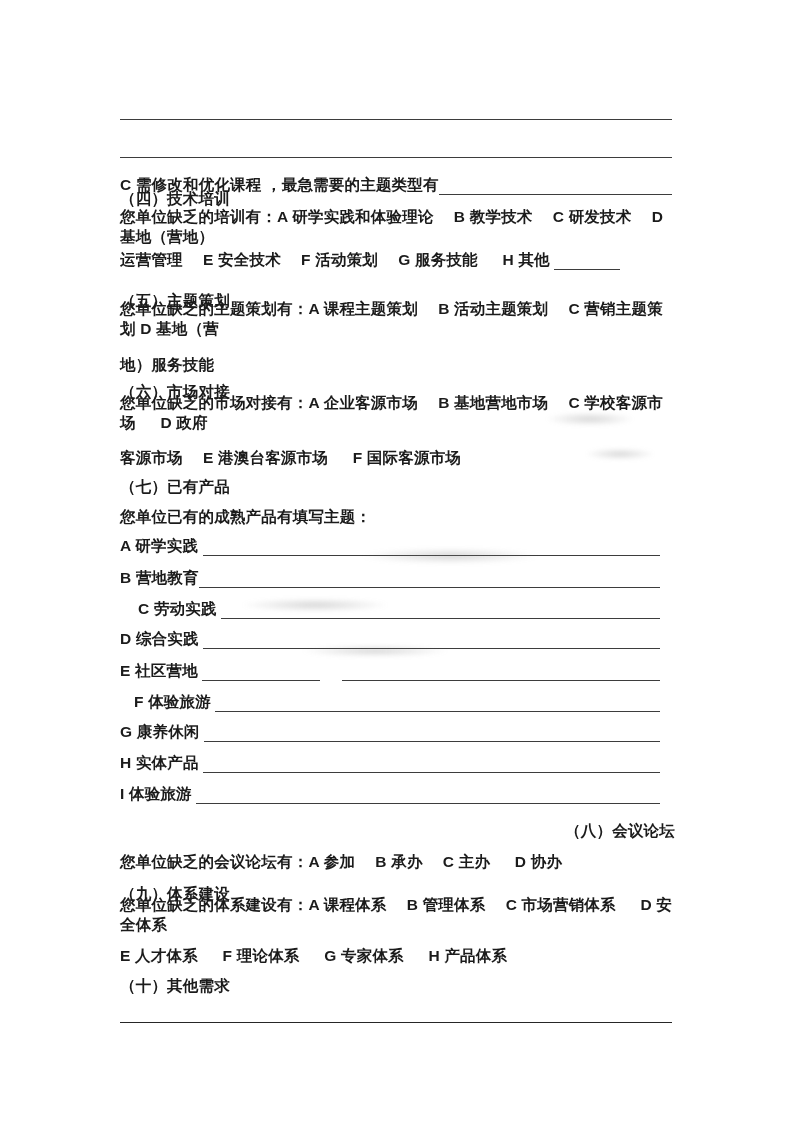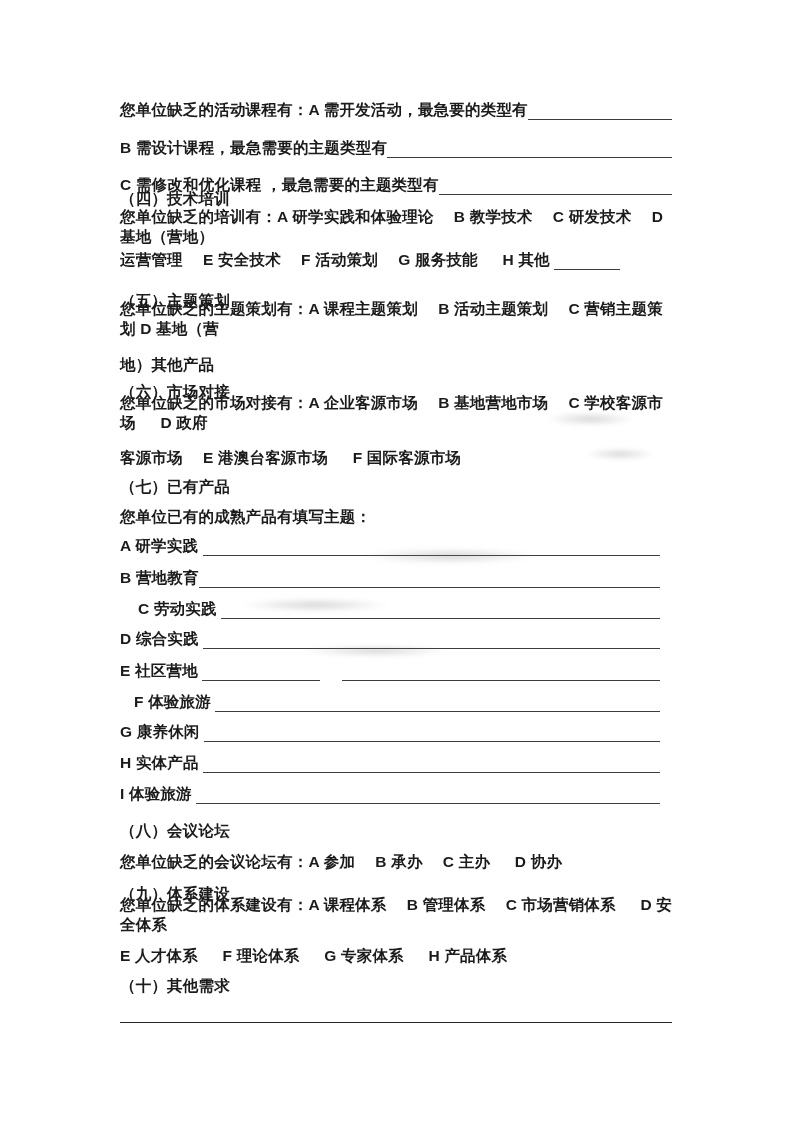--- a/index.html
+++ b/index.html
@@ -27,44 +27,44 @@
     position:absolute;pointer-events:none;
     background:radial-gradient(ellipse at center, rgba(125,125,125,0.30), rgba(125,125,125,0) 70%);
     filter:blur(2px);
   }
 </style>
 </head>
 <body>
 
 <div class="page">
   <div id="lines-root">
-      <div class="line fill" style="top: 100px; right: 121px;"><span class="txt">您单位缺乏的活动课程有：A 需开发活动，最急要的类型有</span><span class="fill-seg"></span></div>
-      <div class="line fill" style="top: 138px; right: 121px;"><span class="txt">B 需设计课程，最急需要的主题类型有</span><span class="fill-seg"></span></div>
+      <div class="line fill" style="top: 100px; right: 121px;"><span class="fill-seg"></span></div>
+      <div class="line fill" style="top: 138px; right: 121px;"><span class="fill-seg"></span></div>
       <div class="line fill" style="top: 175px; right: 121px;"><span class="txt">C 需修改和优化课程 ，最急需要的主题类型有</span><span class="fill-seg"></span></div>
       <div class="line heading" style="top: 189px;"><span class="txt">（四）技术培训</span></div>
       <div class="line text" style="top: 227px;"><span class="txt">您单位缺乏的培训有：A 研学实践和体验理论　 B 教学技术　 C 研发技术　 D 基地（营地）</span></div>
       <div class="line fill" style="top: 250px; right: 173px;"><span class="txt">运营管理　 E 安全技术　 F 活动策划　 G 服务技能　  H 其他 </span><span class="fill-seg"></span></div>
       <div class="line heading" style="top: 291px;"><span class="txt">（五）主题策划</span></div>
       <div class="line text" style="top: 319px;"><span class="txt">您单位缺乏的主题策划有：A 课程主题策划　 B 活动主题策划　 C 营销主题策划 D 基地（营</span></div>
-      <div class="line text" style="top: 355px;"><span class="txt">地）其他产品</span></div>
+      <div class="line text" style="top: 355px;"><span class="txt">地）服务技能</span></div>
       <div class="line heading" style="top: 382px;"><span class="txt">（六）市场对接</span></div>
       <div class="line text" style="top: 413px;"><span class="txt">您单位缺乏的市场对接有：A 企业客源市场　 B 基地营地市场　 C 学校客源市场　  D 政府</span></div>
       <div class="line text" style="top: 448px;"><span class="txt">客源市场　 E 港澳台客源市场　  F 国际客源市场</span></div>
       <div class="line heading" style="top: 477px;"><span class="txt">（七）已有产品</span></div>
       <div class="line text" style="top: 507px;"><span class="txt">您单位已有的成熟产品有填写主题：</span></div>
       <div class="line fill" style="top: 536px; right: 133px;"><span class="txt">A 研学实践 </span><span class="fill-seg"></span></div>
       <div class="line fill" style="top: 568px; right: 133px;"><span class="txt">B 营地教育</span><span class="fill-seg"></span></div>
       <div class="line fill" style="top: 599px; right: 133px; margin-left: 18px;"><span class="txt">C 劳动实践 </span><span class="fill-seg"></span></div>
       <div class="line fill" style="top: 629px; right: 133px;"><span class="txt">D 综合实践 </span><span class="fill-seg"></span></div>
       <div class="line fill2" style="top: 661px; right: 133px;"><span class="txt">E 社区营地 </span><span class="fill-seg fixed" style="width: 118px;"></span><span class="gap" style="flex-basis: 22px;"></span><span class="fill-seg"></span></div>
       <div class="line fill" style="top: 692px; right: 133px; margin-left: 14px;"><span class="txt">F 体验旅游 </span><span class="fill-seg"></span></div>
       <div class="line fill" style="top: 722px; right: 133px;"><span class="txt">G 康养休闲 </span><span class="fill-seg"></span></div>
       <div class="line fill" style="top: 753px; right: 133px;"><span class="txt">H 实体产品 </span><span class="fill-seg"></span></div>
       <div class="line fill" style="top: 784px; right: 133px;"><span class="txt">I 体验旅游 </span><span class="fill-seg"></span></div>
-      <div class="line heading" style="top: 821px;"><span class="txt">（八）会议论坛</span></div>
+      <div class="line heading" style="top: 821px; justify-content: flex-end;"><span class="txt">（八）会议论坛</span></div>
       <div class="line text" style="top: 852px;"><span class="txt">您单位缺乏的会议论坛有：A 参加　 B 承办　 C 主办　  D 协办</span></div>
       <div class="line heading" style="top: 884px;"><span class="txt">（九）体系建设</span></div>
       <div class="line text" style="top: 915px;"><span class="txt">您单位缺乏的体系建设有：A 课程体系　 B 管理体系　 C 市场营销体系　  D 安全体系</span></div>
       <div class="line text" style="top: 946px;"><span class="txt">E 人才体系　  F 理论体系　  G 专家体系　  H 产品体系</span></div>
       <div class="line heading" style="top: 976px;"><span class="txt">（十）其他需求</span></div>
       <div class="line rule" style="top: 1022px;"></div>
     </div>
   <div class="smudge" style="left:360px;top:548px;width:180px;height:16px;"></div>
   <div class="smudge" style="left:240px;top:598px;width:150px;height:14px;"></div>
   <div class="smudge" style="left:300px;top:645px;width:150px;height:12px;"></div>

